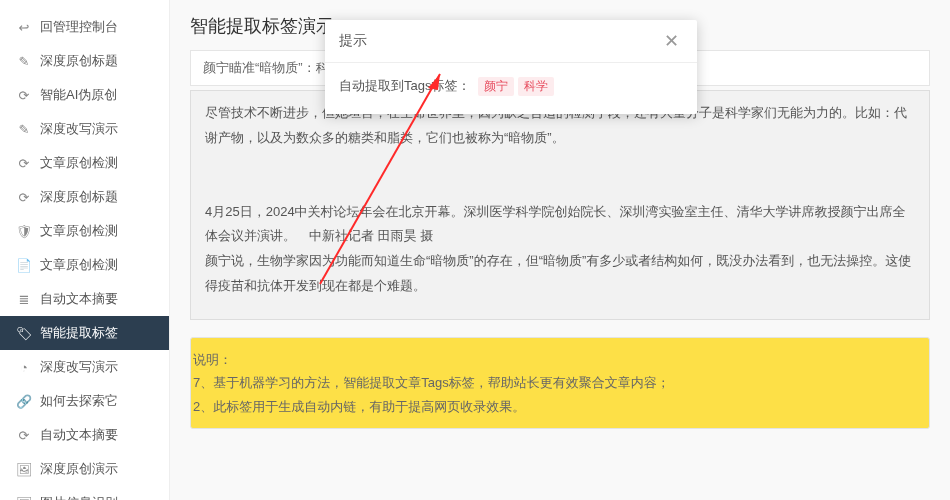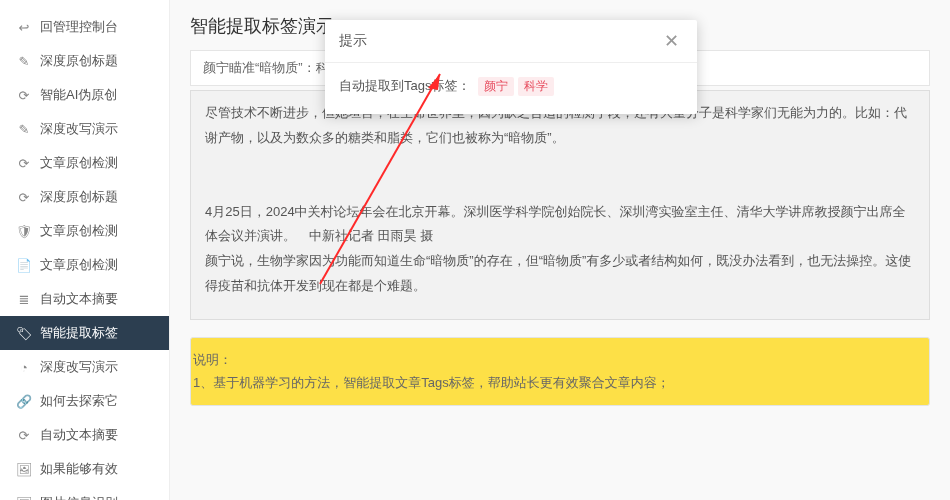--- a/index.html
+++ b/index.html
@@ -203,21 +203,21 @@
       <div class="side-item">
         <span class="icon">🔗</span>
         <span>如何去探索它</span>
       </div>
       <div class="side-item">
         <span class="icon">⟳</span>
         <span>自动文本摘要</span>
       </div>
       <div class="side-item">
         <span class="icon">🖼</span>
-        <span>如果能够有效</span>
+        <span>深度原创演示</span>
       </div>
       <div class="side-item">
         <span class="icon">🖼</span>
         <span>图片信息识别</span>
       </div>
     </div>
 
   <div class="main">
     <div class="title">智能提取标签演示</div>
 
@@ -231,21 +231,22 @@
 颜宁说，生物学家因为功能而知道生命“暗物质”的存在，但“暗物质”有多少或者结构如何，既没办法看到，也无法操控。这使得疫苗和抗体开发到现在都是个难题。
 
 “但科学研究中正是这些难题才真正地令人激动”，颜宁说，如果能够有效、密切地监测这些“暗物质”，也许就能找到新的生理与病理的分子标记物，从而助益人的生命健康。“我的实验室在去年无意中发现了一个系统，令我们第一次清晰地看到了大量多糖的精细结构。那一刻其实真是经历了久违的狂喜。”颜宁感叹。
 
 “暗物质就在那里，如何去探索它？”颜宁透露，这正是其团队的研究重点之一。(完)</textarea>
     </div>
 
 
     <div class="note-box">
       <div>说明：</div>
-      <div>1、基于机器学习的方法，智能提取文章Tags标签，帮助站长更有效聚合文章内容；</div>
+      <div>7、基于机器学习的方法，智能提取文章Tags标签，帮助站长更有效聚合文章内容；</div>
+      <div>2、此标签用于生成自动内链，有助于提高网页收录效果。</div>
     </div>
   </div>
 </div>
 
 <div class="modal">
   <div class="modal-head">
     <span>提示</span>
     <span class="modal-close">✕</span>
   </div>
   <div class="modal-body">

